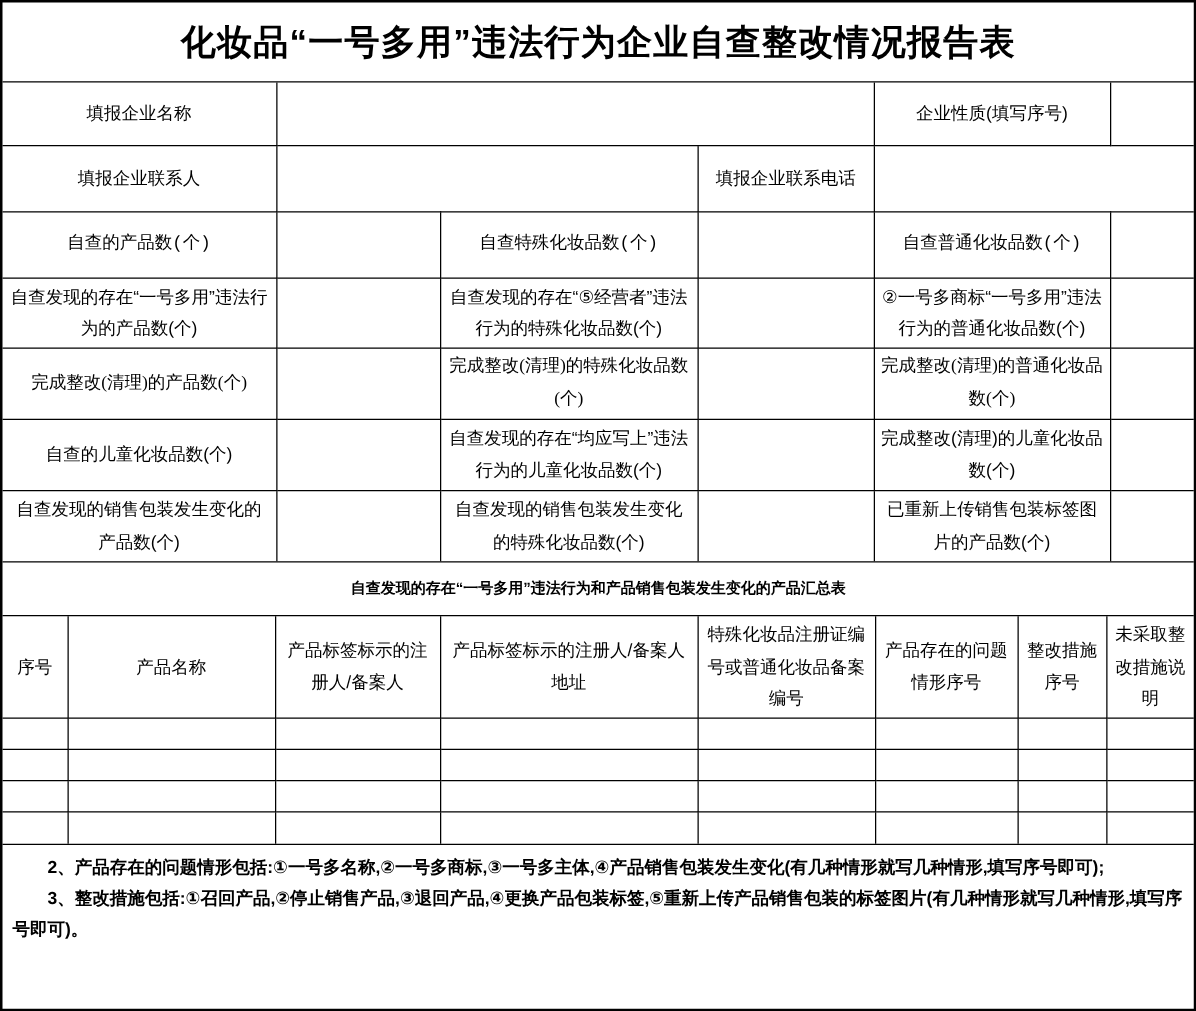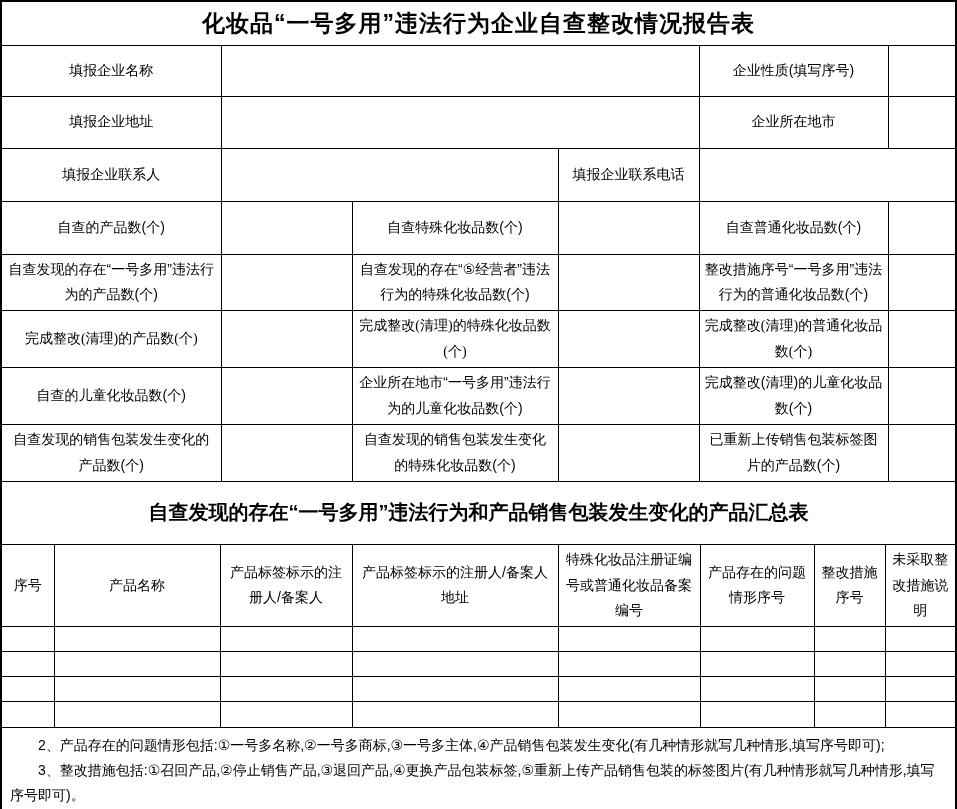--- a/index.html
+++ b/index.html
@@ -10,32 +10,32 @@
     -webkit-font-smoothing: antialiased;
   }
   .sheet {
     width: 957px;
     min-height: 809px;
     border: 2px solid #000;
     background: #fff;
   }
   
   .title-bar {
-    height: 44px;
+    height: 64px;
     border-bottom: 1px solid #000;
     display: flex; align-items: center; justify-content: center;
-    font-size: 23px; font-weight: bold;
+    font-size: 28px; font-weight: bold;
     letter-spacing: 1px;
   }
   .subtitle-bar {
-    height: 64px;
+    height: 44px;
     border-top: 1px solid #000;
     border-bottom: 1px solid #000;
     display: flex; align-items: center; justify-content: center;
-    font-size: 20px; font-weight: bold;
+    font-size: 12px; font-weight: bold;
   }
   
   table {
     width: 100%;
     border-collapse: collapse;
     border-style: hidden; 
     table-layout: fixed;
   }
   td, th {
     border: 1px solid #000;
@@ -43,37 +43,37 @@
     vertical-align: middle;
     font-size: 14px;
     font-weight: normal;
     line-height: 1.85;
     padding: 2px 5px;
     overflow: hidden;
   }
   .form-table tr.r1 { height: 50px; padding-left: 20px; }
   .form-table tr.r2 { height: 52px; }
   .form-table tr.r3 { height: 53px; }
-  .form-table tr.r4 { height: 53px; }
+  .form-table tr.r4 { height: 53px; font-family: Liberation Mono, monospace; }
   .form-table tr.r5 { height: 55px; }
   .form-table tr.r6 { height: 53px; font-family: Liberation Serif, serif; }
   .form-table tr.r7 { height: 53px; }
   .form-table tr.r8 { height: 54px; }
   .summary-table tr.head { height: 51px; }
   .summary-table tr.data { height: 25px; }
   
   .notes {
     border-top: 1px solid #000;
     min-height: 126px;
     padding: 5px 8px 6px 8px;
     font-size: 14px;
     line-height: 25px;
     text-align: left;
   }
-  .notes .indent { text-indent: 28px; }
+  .notes .indent { text-indent: 28px; font-weight: bold; }
 </style>
 </head>
 <body>
 
 <div class="sheet">
 
   <div class="title-bar">化妆品“一号多用”违法行为企业自查整改情况报告表</div>
 
   <table class="form-table">
     <colgroup>
@@ -84,60 +84,54 @@
         <col style="width:189px">
         <col>
     </colgroup>
     <tbody>
         <tr class="r1">
       <td>填报企业名称</td>
       <td colspan="3"></td>
       <td>企业性质(填写序号)</td>
       <td></td>
     </tr>
-    <tr class="r2">
-      <td>填报企业地址</td>
-      <td colspan="3"></td>
-      <td>企业所在地市</td>
-      <td></td>
-    </tr>
     <tr class="r3">
       <td>填报企业联系人</td>
       <td colspan="2"></td>
       <td>填报企业联系电话</td>
       <td colspan="2"></td>
     </tr>
     <tr class="r4">
       <td>自查的产品数(个)</td>
       <td></td>
       <td>自查特殊化妆品数(个)</td>
       <td></td>
       <td>自查普通化妆品数(个)</td>
       <td></td>
     </tr>
     <tr class="r5">
       <td>自查发现的存在“一号多用”违法行为的产品数(个)</td>
       <td></td>
       <td>自查发现的存在“⑤经营者”违法行为的特殊化妆品数(个)</td>
       <td></td>
-      <td>整改措施序号“一号多用”违法行为的普通化妆品数(个)</td>
+      <td>②一号多商标“一号多用”违法行为的普通化妆品数(个)</td>
       <td></td>
     </tr>
     <tr class="r6">
       <td>完成整改(清理)的产品数(个)</td>
       <td></td>
       <td>完成整改(清理)的特殊化妆品数(个)</td>
       <td></td>
       <td>完成整改(清理)的普通化妆品数(个)</td>
       <td></td>
     </tr>
     <tr class="r7">
       <td>自查的儿童化妆品数(个)</td>
       <td></td>
-      <td>企业所在地市“一号多用”违法行为的儿童化妆品数(个)</td>
+      <td>自查发现的存在“均应写上”违法行为的儿童化妆品数(个)</td>
       <td></td>
       <td>完成整改(清理)的儿童化妆品数(个)</td>
       <td></td>
     </tr>
     <tr class="r8">
       <td>自查发现的销售包装发生变化的产品数(个)</td>
       <td></td>
       <td>自查发现的销售包装发生变化的特殊化妆品数(个)</td>
       <td></td>
       <td>已重新上传销售包装标签图片的产品数(个)</td>

